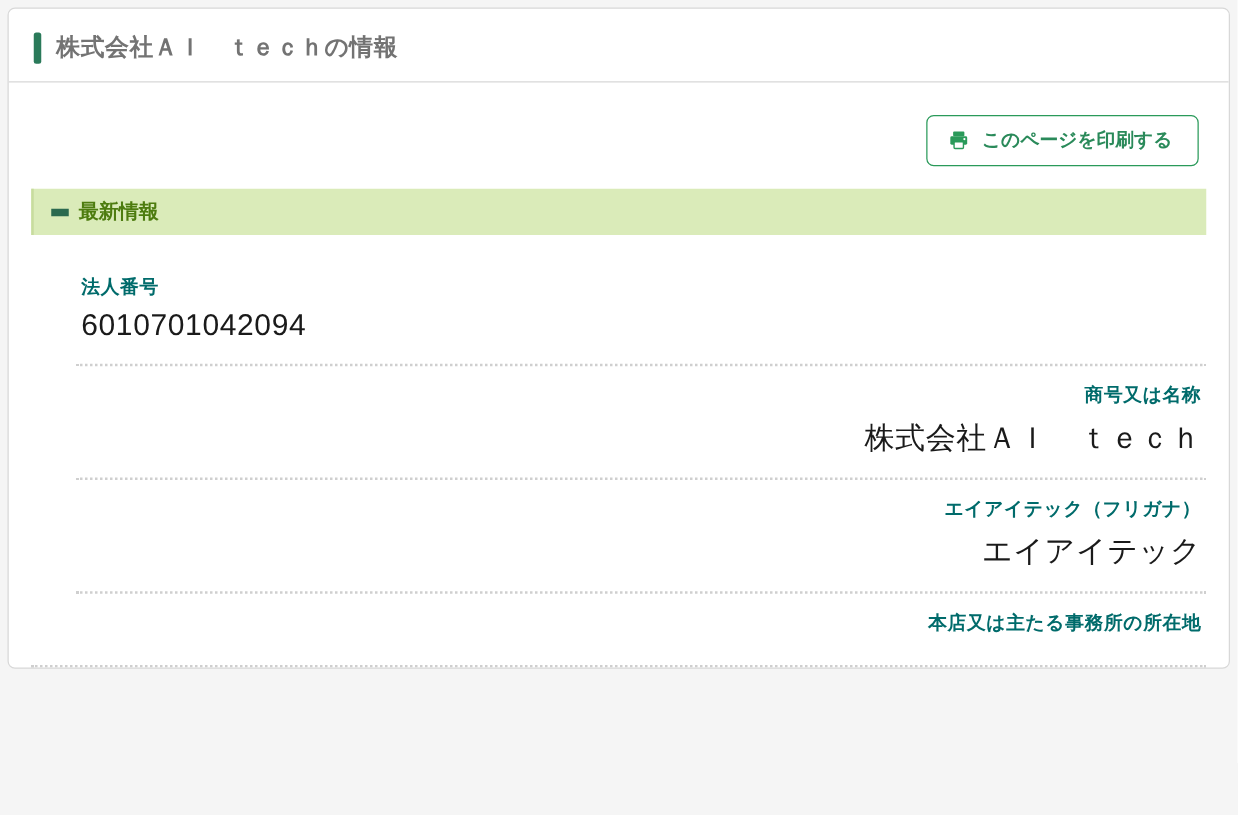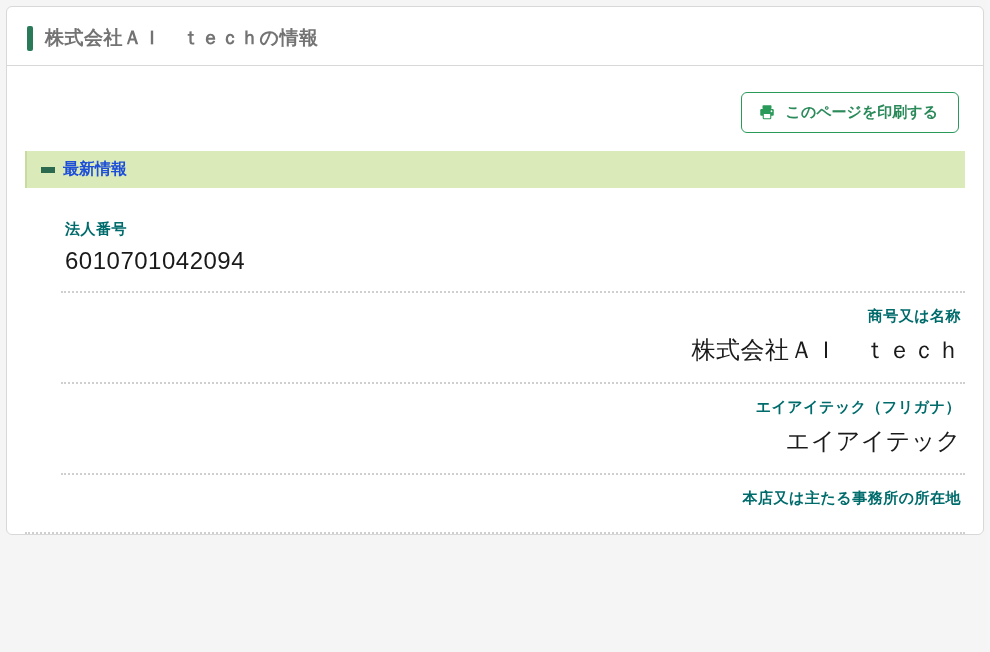--- a/index.html
+++ b/index.html
@@ -72,21 +72,21 @@
     display: inline-block;
     width: 14px;
     height: 6px;
     background: #2b6a4f;
     margin-right: 8px;
     margin-left: 4px;
   }
   .section-bar-label {
     font-size: 16px;
     font-weight: bold;
-    color: #1d4ed8;
+    color: #4d7c0f;
   }
   .field {
     padding: 14px 4px 16px 4px;
     margin-left: 36px;
   }
   .field + .field,
   .sep {
     border-top: 2px dotted #cfcfcf;
     text-align: right;
   }

